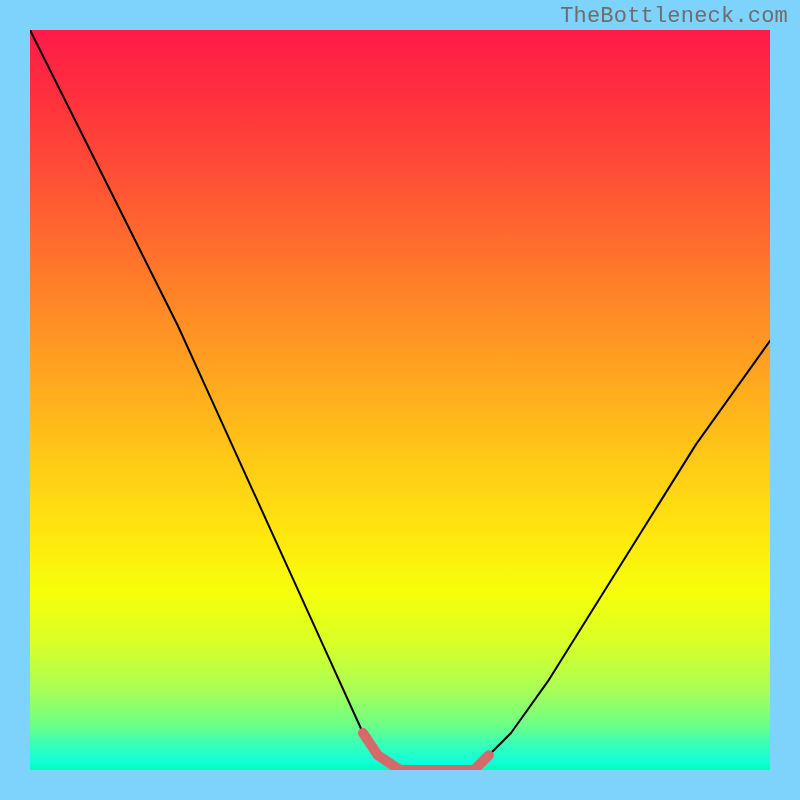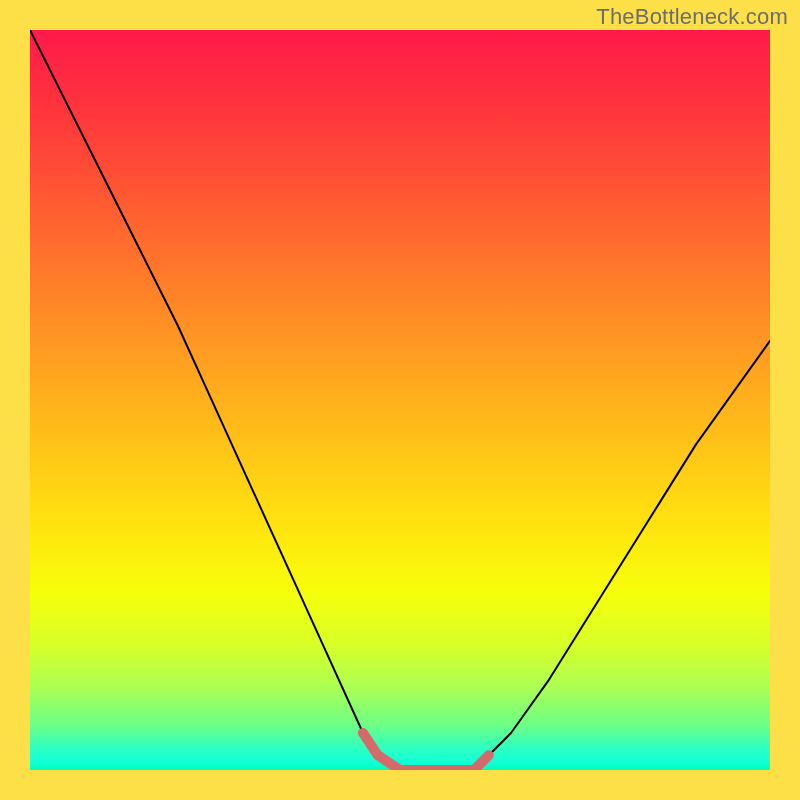--- a/index.html
+++ b/index.html
@@ -8,21 +8,22 @@
     width: 800px;
     height: 800px;
     overflow: hidden;
     background: #000;
     font-family: Arial, Helvetica, sans-serif;
   }
   .frame {
     position: relative;
     width: 800px;
     height: 800px;
-    background: #fde047;
+    background: #7dd3fc;
+    font-family: Liberation Mono, monospace;
   }
   .plot {
     position: absolute;
     left: 30px;
     top: 30px;
     width: 740px;
     height: 740px;
     overflow: hidden;
   }
   .gradient {

